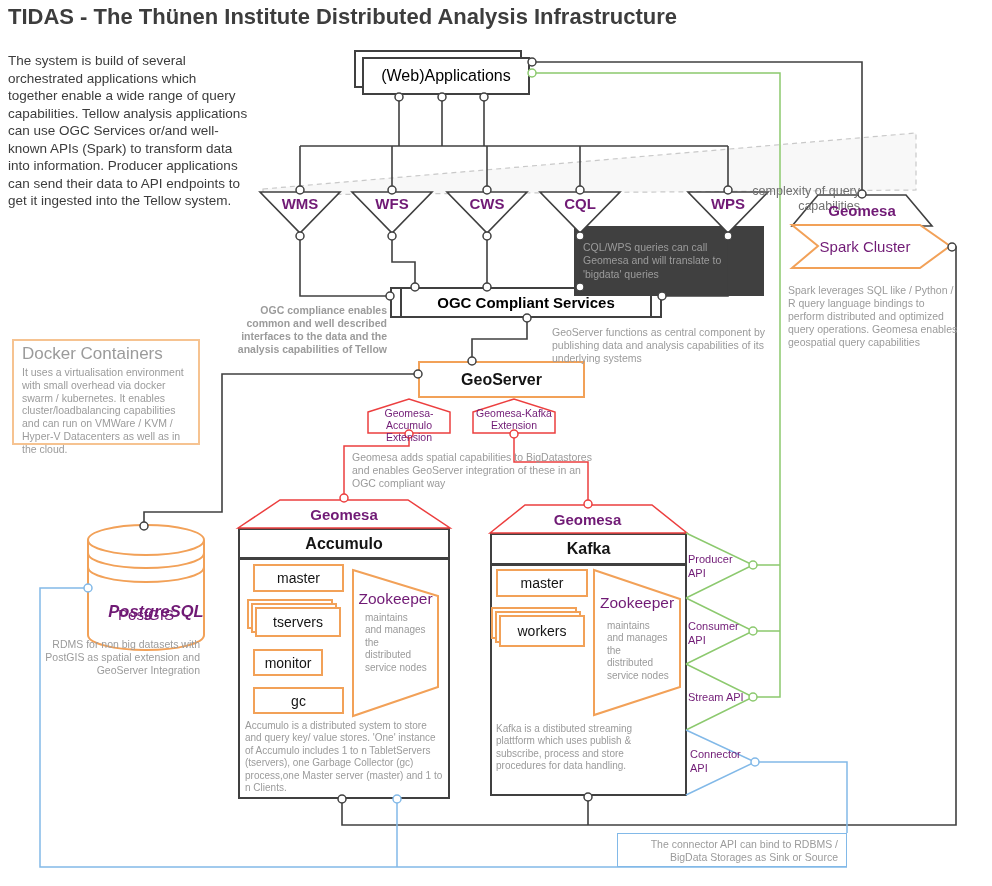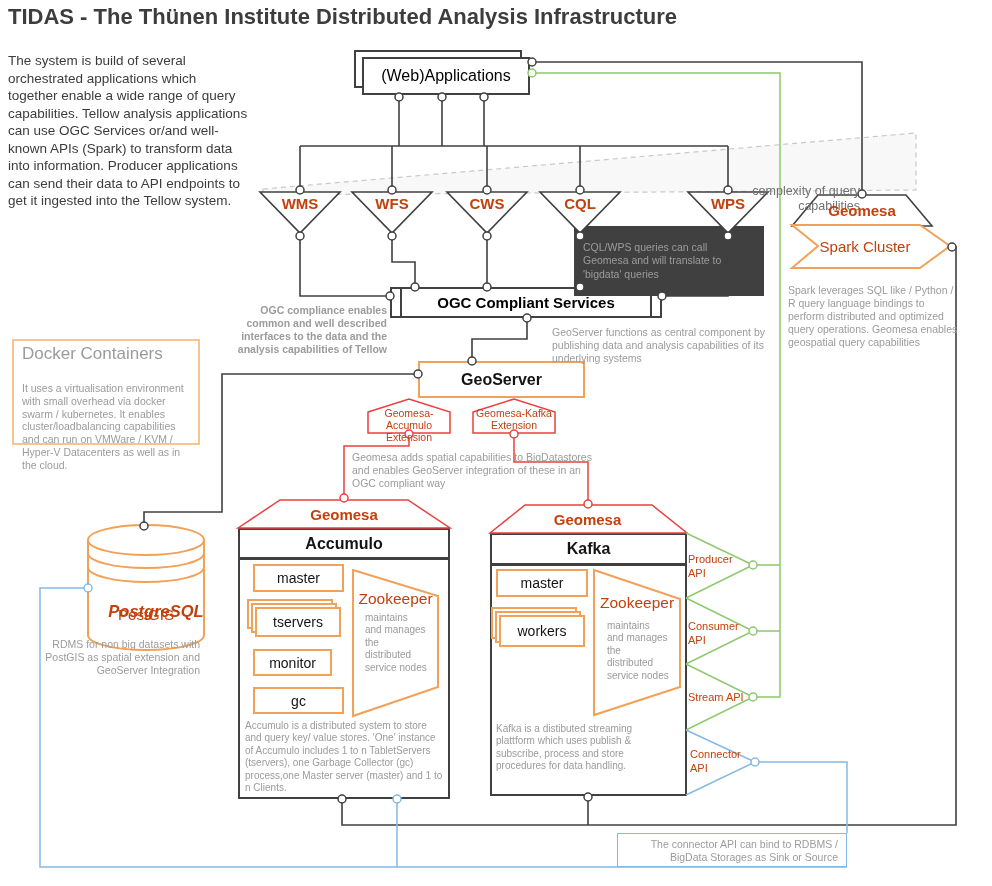--- a/index.html
+++ b/index.html
@@ -1,37 +1,37 @@
 <!DOCTYPE html>
 <html><head>
 <meta charset="utf-8">
 <style>
   html,body{margin:0;padding:0;background:#fff;}
   .canvas{position:relative;width:992px;height:886px;background:#fff;
           font-family:"Liberation Sans",sans-serif;overflow:hidden;}
   .wires{position:absolute;left:0;top:0;z-index:2;pointer-events:none;}
-  .lbl{position:absolute;z-index:3;color:#c2410c;}
+  .lbl{position:absolute;z-index:3;color:#701a75;}
   .ctr{text-align:center;}
   .rt{text-align:right;}
   .note{position:absolute;z-index:3;color:#9b9b9b;font-size:10.5px;line-height:1.24;}
   .box{position:absolute;z-index:1;background:#fff;border:2px solid #404040;box-sizing:border-box;}
   .obox{position:absolute;z-index:1;background:#fff;border:2px solid #f2a158;box-sizing:border-box;
         display:flex;align-items:center;justify-content:center;font-size:14px;color:#141414;}
   .flexc{display:flex;align-items:center;justify-content:center;}
   .title{position:absolute;left:8px;top:4px;z-index:3;font-size:22px;font-weight:bold;color:#3d3d3d;}
   .intro{position:absolute;left:8px;top:52px;width:240px;z-index:3;font-size:13.5px;
          line-height:1.3;color:#3c3c3c;}
   .hdr{border-bottom:3px solid #404040;font-weight:bold;font-size:16px;color:#141414;
        display:flex;align-items:center;justify-content:center;box-sizing:border-box;}
   .complexity{position:absolute;z-index:3;font-size:12.5px;color:#707070;line-height:1.2;text-align:right;}
   .tri-lbl{font-weight:bold;font-size:15px;}
   .docker{position:absolute;z-index:1;left:12px;top:339px;width:188px;height:106px;
           border:2px solid #f6c391;background:#fff;box-sizing:border-box;padding:3px 8px;}
   .docker .dt{font-size:17px;color:#9b9b9b;}
-  .docker .db{font-size:10.5px;color:#9b9b9b;line-height:1.22;margin-top:18px;}
+  .docker .db{font-size:10.5px;color:#9b9b9b;line-height:1.22;margin-top:2px;}
   .notebox{position:absolute;z-index:1;background:#404040;border:1.5px solid #404040;box-sizing:border-box;}
   .bluebox{position:absolute;z-index:1;background:#fff;border:1.5px solid #82b9e8;box-sizing:border-box;}
   .ogcbars:before,.ogcbars:after{content:"";position:absolute;top:0;bottom:0;width:0;
        border-left:2px solid #404040;}
   .ogcbars:before{left:8px;} .ogcbars:after{right:8px;}
 </style>
 </head>
 <body>
 
 <div class="canvas">
@@ -68,21 +68,21 @@
   </div>
   <div class="obox" style="left:253px;top:564px;width:91px;height:28px;">
     <span>master</span>
   </div>
 
   <div class="obox" style="left:247px;top:599px;width:86px;height:30px;"></div>
   <div class="obox" style="left:251px;top:603px;width:86px;height:30px;"></div>
   <div class="obox" style="left:255px;top:607px;width:86px;height:30px;">
     <span>tservers</span>
   </div>
-  <div class="obox" style="left:253px;top:649px;width:79px;height:27px;">
+  <div class="obox" style="left:253px;top:649px;width:70px;height:27px;">
     <span>monitor</span>
   </div>
   <div class="obox" style="left:253px;top:687px;width:91px;height:27px;">
     <span>gc</span>
   </div>
   <div class="note" style="left:245px;top:720px;width:198px;font-size:10px;">Accumulo is a distributed system to store and query key/ value stores. 'One' instance of Accumulo includes 1 to n TabletServers (tservers), one Garbage Collector (gc) process,one Master server (master) and 1 to n Clients.</div>
 
   <div class="box" style="left:490px;top:533px;width:197px;height:263px;">
     <div class="hdr" style="height:31px;">
       <span>Kafka</span>

